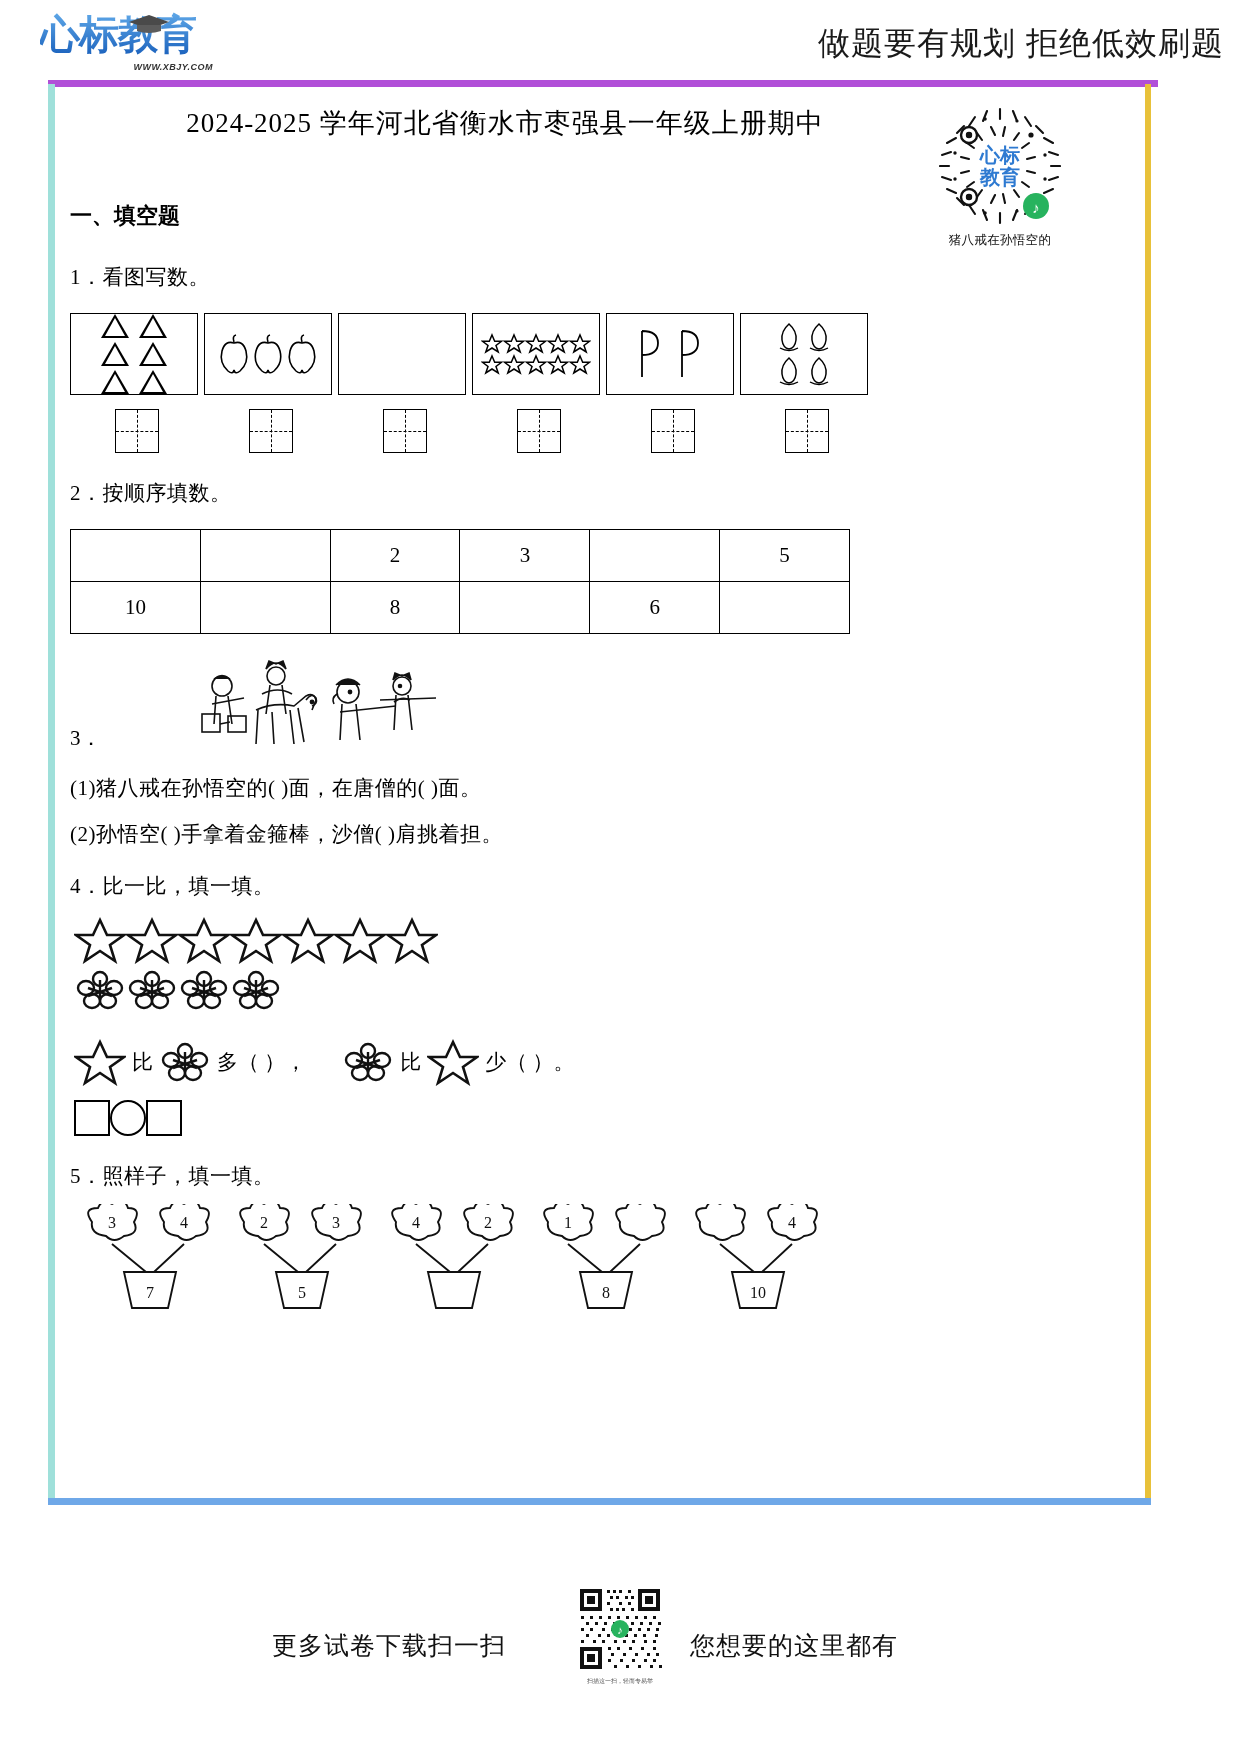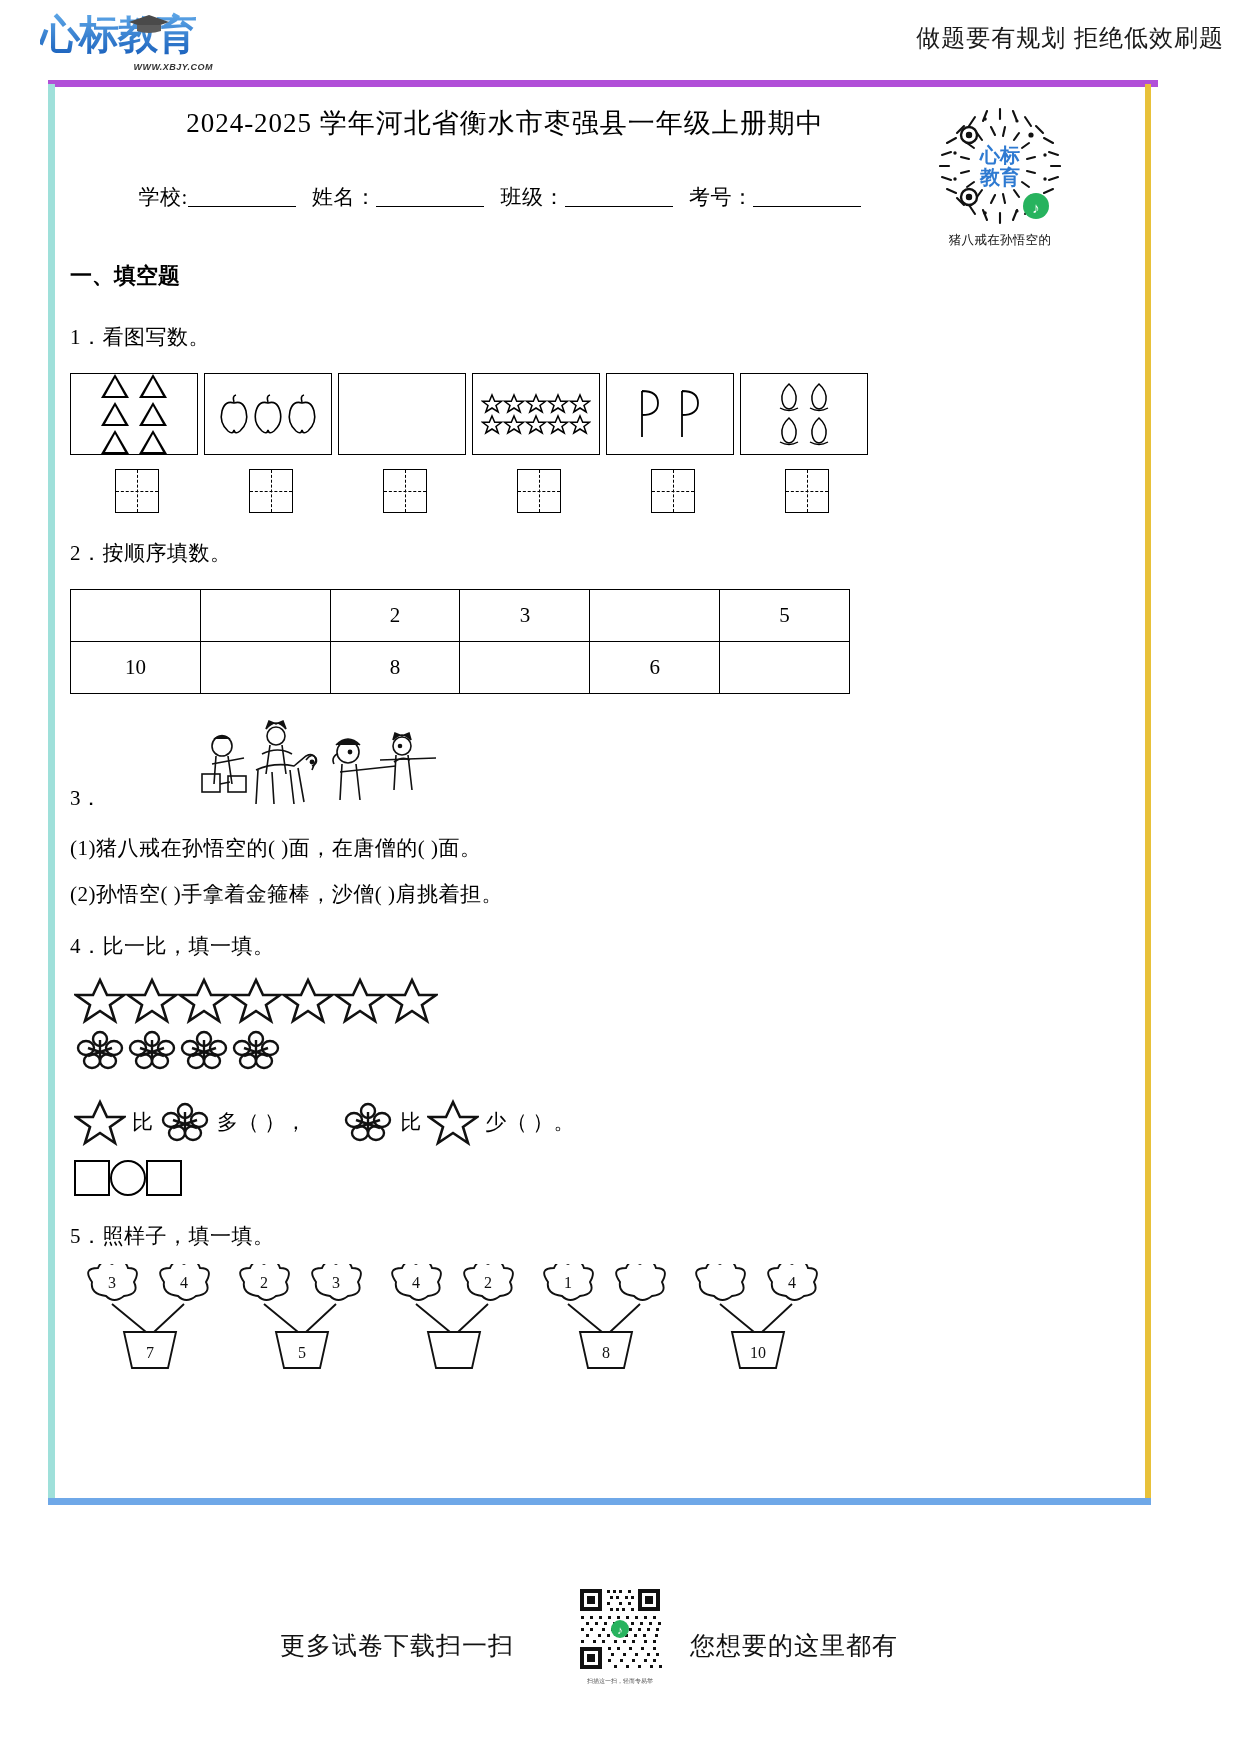--- a/index.html
+++ b/index.html
@@ -38,21 +38,21 @@
     font-size:9px; font-weight:bold; font-style:italic;
     color:#333;
     letter-spacing:0.5px;
   }
   .brand-cap{
     position:absolute; left:88px; top:2px; width:42px; height:20px;
   }
   .header-slogan{
     position:absolute; right:28px; top:22px;
     font-family:"Liberation Sans", sans-serif;
-    font-size:24px; color:#1a1a1a; letter-spacing:1px;
+    font-size:32px; color:#1a1a1a; letter-spacing:1px;
     white-space:nowrap;
   }
 
   
   .page-frame{
     position:absolute; left:40px; top:80px; width:1118px; height:1490px;
   }
   .frame-top{
     position:absolute; left:8px; top:0; width:1110px; height:7px;
     background:#b14fd8;
@@ -217,21 +217,21 @@
     position:absolute; left:0; top:1585px; width:1240px; text-align:center;
   }
   .footer-qr{
     width:88px;height:88px;margin:0 auto;position:relative;
   }
   .footer-text{
     position:absolute; left:0; top:44px; width:1240px;
     font-family:"Liberation Sans", sans-serif;
     font-size:25px; color:#111; letter-spacing:1px;
   }
-  .footer-text .ft-l{ position:absolute; left:280px; top:0; }
+  .footer-text .ft-l{ position:absolute; left:272px; top:0; }
   .footer-text .ft-r{ position:absolute; left:690px; top:0; }
   .qr-mini-cap{
     position:absolute; left:50%; transform:translateX(-50%); top:92px;
     font-size:6px; color:#555; font-family:"Liberation Sans", sans-serif;
     white-space:nowrap;
   }
 </style>
 </head>
 <body>
 
@@ -325,23 +325,20 @@
         <text x="97" y="108" font-family="Liberation Sans, sans-serif" font-size="15" fill="#fff" text-anchor="middle">♪</text>
       </svg>
     </div>
     <div class="qr-caption">猪八戒在孙悟空的</div>
   </div>
 
   <div class="paper-title">
     <span class="t1">2024-2025 学年河北省衡水市枣强县一年级上册期中</span>
   </div>
 
-  <div class="info-line">
-    <span>学校:</span><span class="blank"></span><span class="gap"></span><span>姓名：</span><span class="blank"></span><span class="gap"></span><span>班级：</span><span class="blank"></span><span class="gap"></span><span>考号：</span><span class="blank"></span>
-  </div>
 
   <div class="section-title">一、填空题</div>
 
   <div class="q-line">
     <span>1．</span><span>看图写数。</span>
   </div>
 
   <div class="q1-boxes">
 
     <div class="q1-col">

